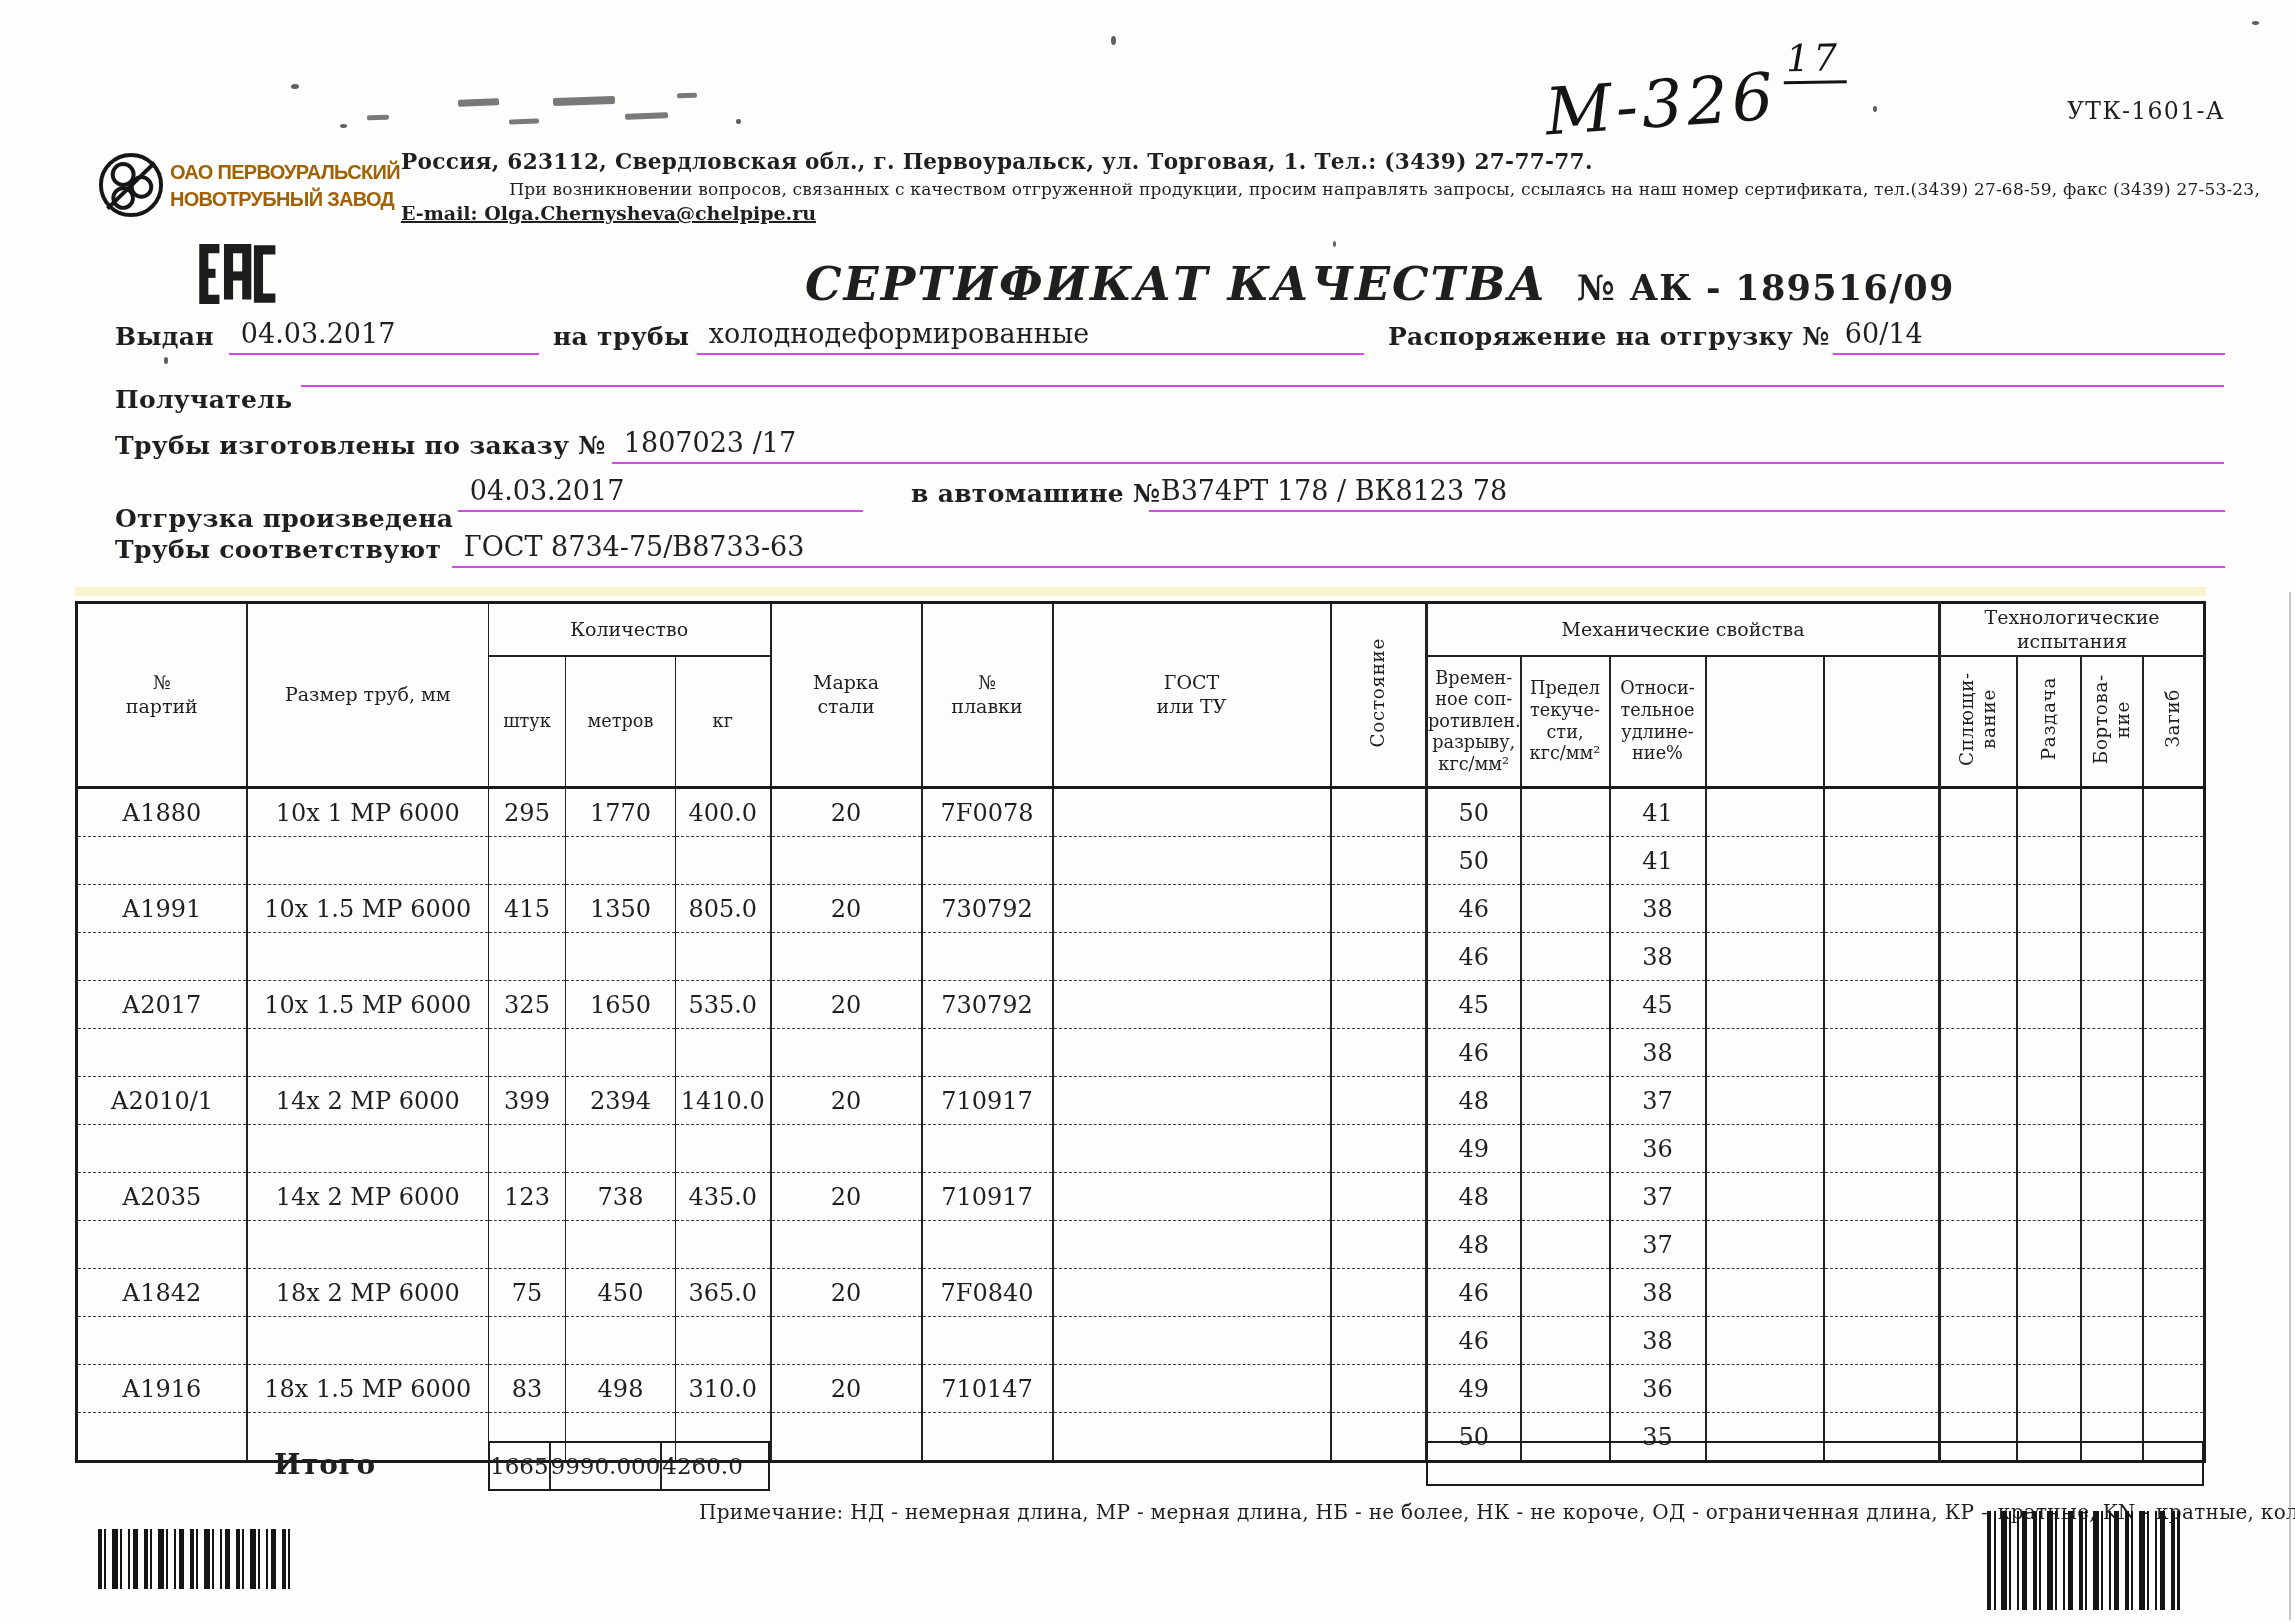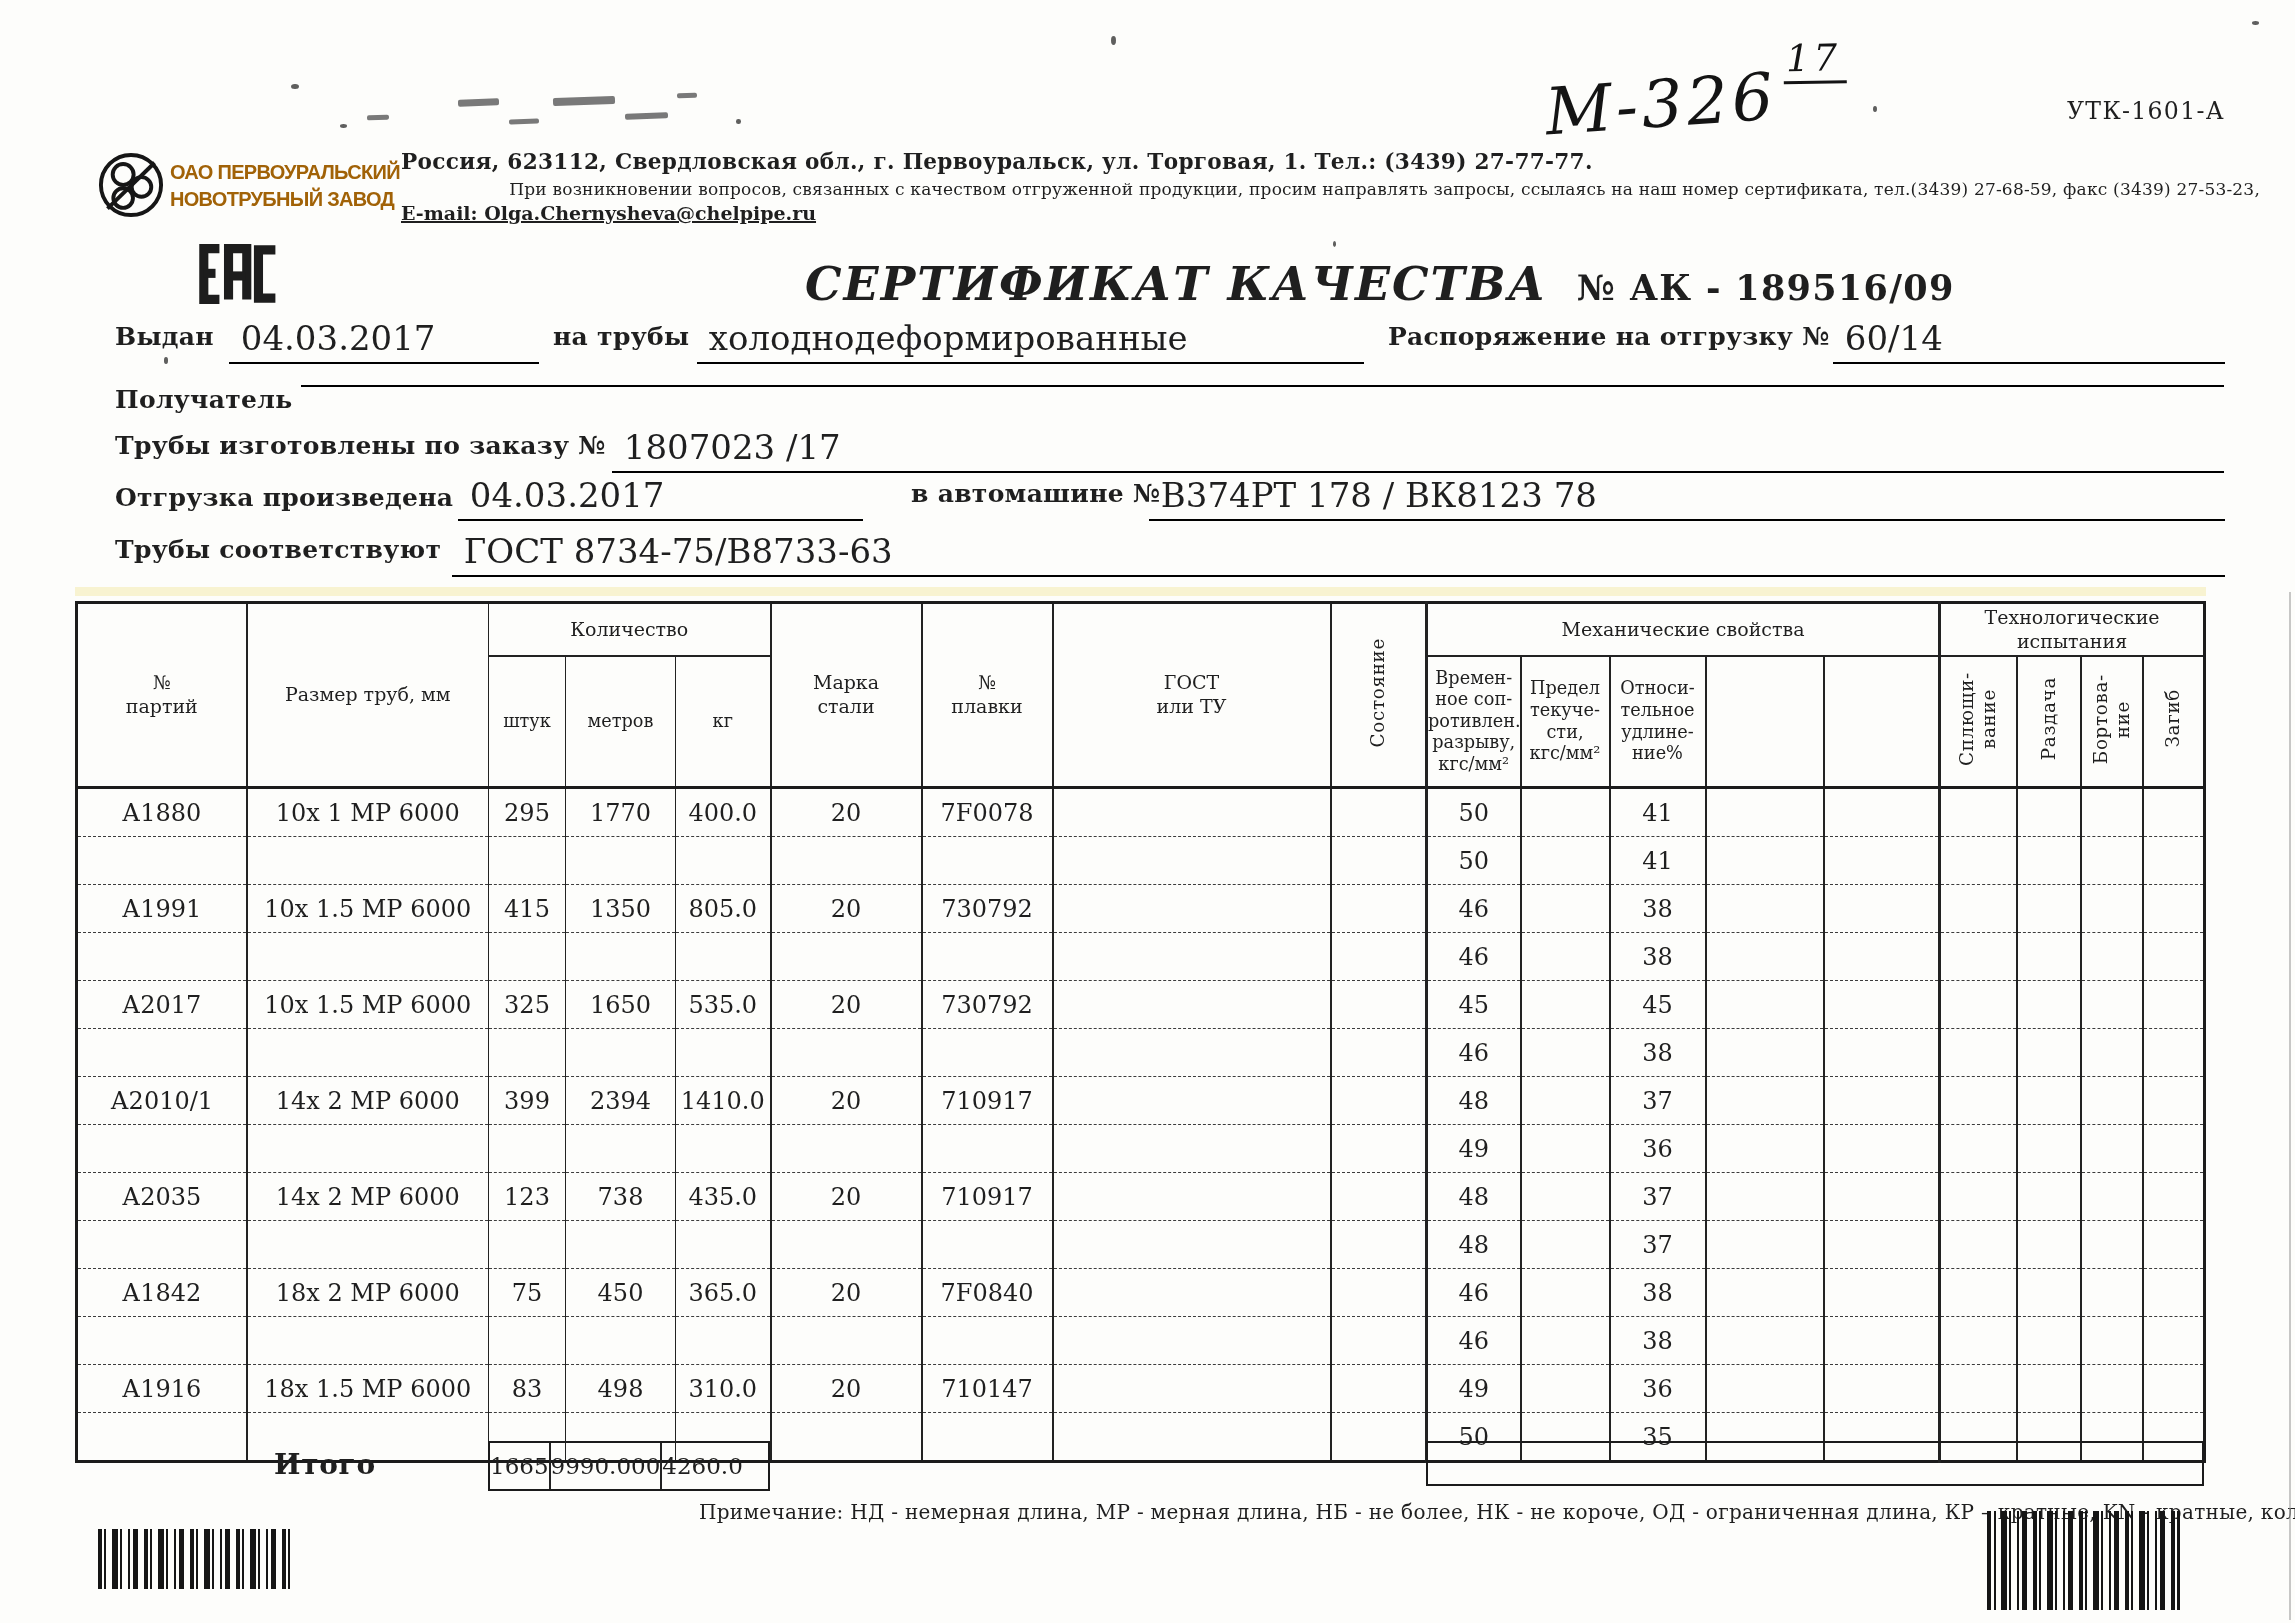--- a/index.html
+++ b/index.html
@@ -22,21 +22,21 @@
   .eac{position:absolute;left:196px;top:243px;}
 
   
   .titlebar{position:absolute;left:805px;top:257px;white-space:nowrap;}
   .titlebar .t-main{font-style:italic;font-weight:bold;font-size:46px;letter-spacing:2px;}
   .titlebar .t-num{font-weight:bold;font-size:35px;letter-spacing:1.3px;margin-left:29.5px;}
 
   
   .frm{position:absolute;font-size:25px;white-space:nowrap;}
   .frm .lbl{font-weight:bold;letter-spacing:0.3px;}
-  .fline{position:absolute;border-bottom:2px solid #000000;font-size:34px;padding:0 0 3.9px 11.8px;white-space:nowrap;}
+  .fline{position:absolute;border-bottom:2px solid #d946ef;font-size:27px;padding:0 0 3.9px 11.8px;white-space:nowrap;}
 
   
   .cert-table{position:absolute;left:75px;top:601px;width:2128px;border-collapse:collapse;table-layout:fixed;}
   .cert-table th,.cert-table td{border-left:2px solid #222;padding:0;text-align:center;vertical-align:middle;
       overflow:hidden;}
   .cert-table th{font-weight:normal;font-size:19px;line-height:23.6px;white-space:pre-line;}
   .cert-table .h1 th{height:51px;}
   .cert-table .h2 th{height:129px;font-size:17.7px;line-height:21.6px;}
   .cert-table{border:3.3px solid #1b1b1b;}
   .cert-table thead{border-bottom:3.3px solid #1b1b1b;}
@@ -130,21 +130,21 @@
   <div class="fline" style="left:697px;top:318px;width:655px;">холоднодеформированные</div>
   <div class="frm" style="left:1388px;top:322px;"><span class="lbl">Распоряжение на отгрузку №</span></div>
   <div class="fline" style="left:1833px;top:318px;width:380px;">60/14</div>
 
   <div class="frm" style="left:115px;top:385px;"><span class="lbl">Получатель</span></div>
   <div class="fline" style="left:301px;top:381px;width:1911px;"></div>
 
   <div class="frm" style="left:115px;top:431px;"><span class="lbl">Трубы изготовлены по заказу №</span></div>
   <div class="fline" style="left:612px;top:427px;width:1600px;">1807023  /17</div>
 
-  <div class="frm" style="left:115px;top:483px;"><span class="lbl">Отгрузка произведена</span></div>
+  <div class="frm" style="left:115px;top:504px;"><span class="lbl">Отгрузка произведена</span></div>
   <div class="fline" style="left:458px;top:475px;width:393px;">04.03.2017</div>
   <div class="frm" style="left:911px;top:479px;"><span class="lbl">в автомашине №</span></div>
   <div class="fline" style="left:1149px;top:475px;width:1064px;">В374РТ 178 / ВК8123 78</div>
 
   <div class="frm" style="left:115px;top:535px;"><span class="lbl">Трубы соответствуют</span></div>
   <div class="fline" style="left:452px;top:531px;width:1761px;">ГОСТ 8734-75/В8733-63</div>
 
   <table class="cert-table">
     <colgroup>
       <col style="width:170px">

